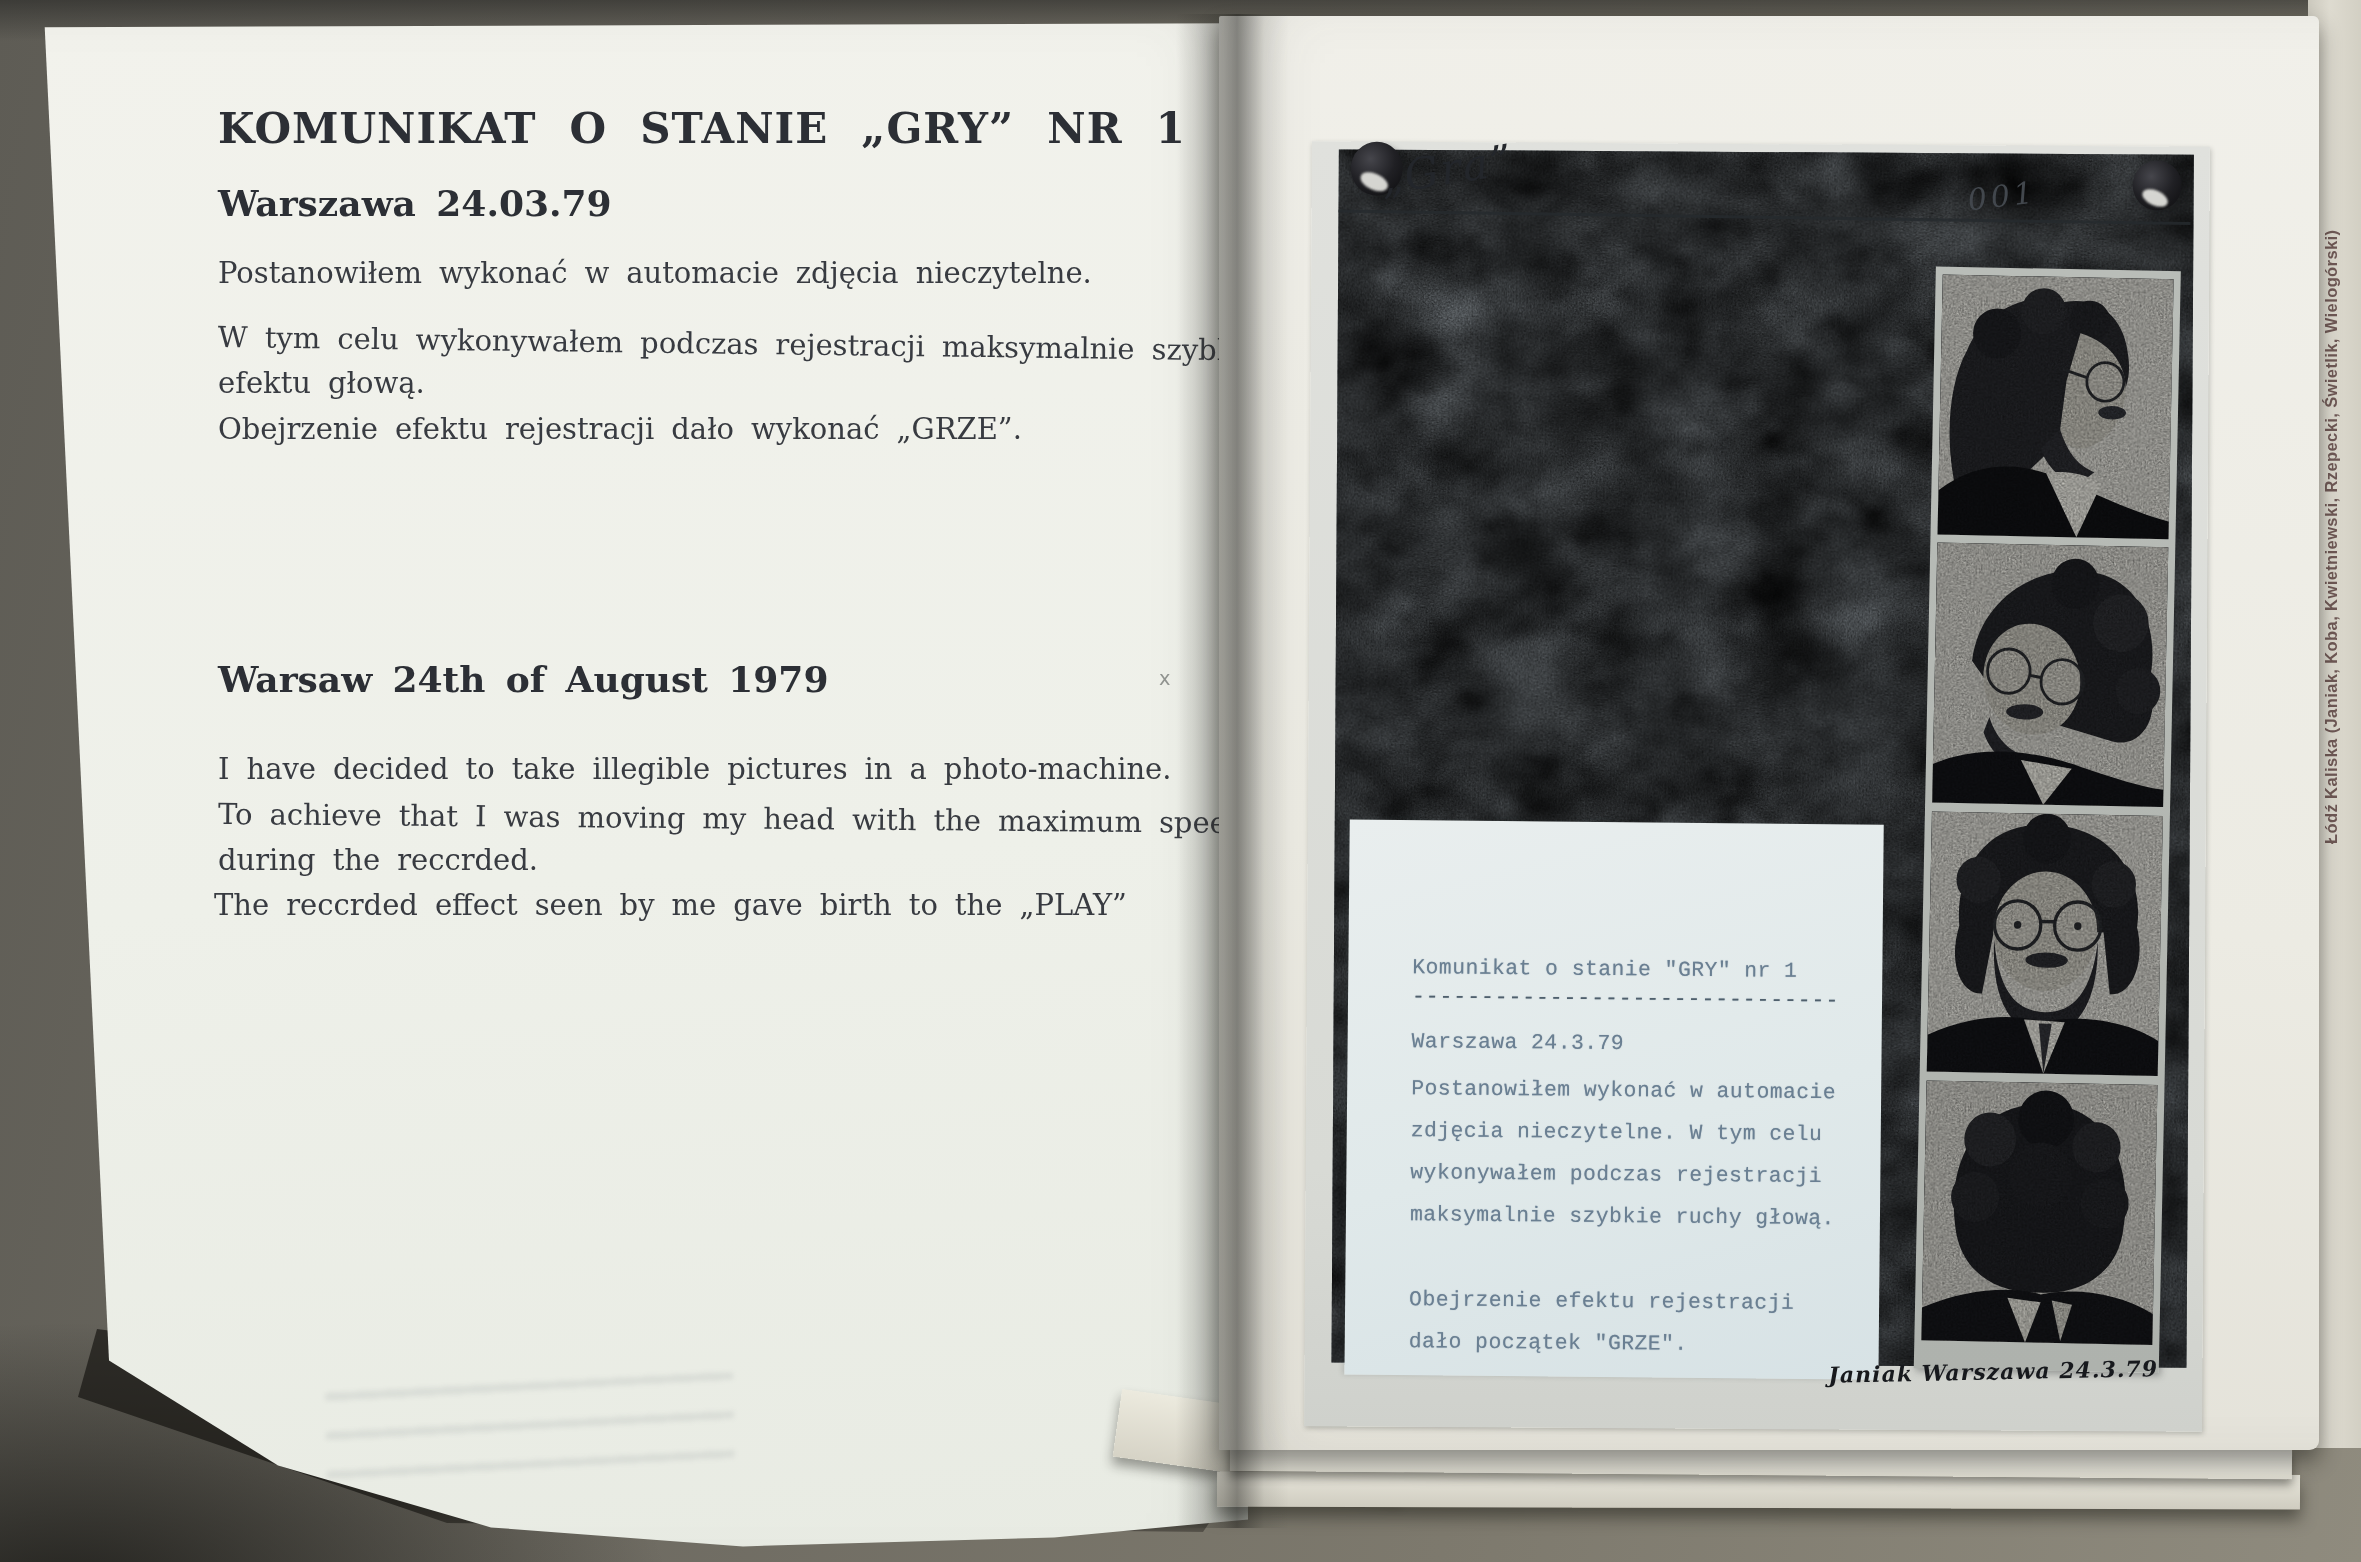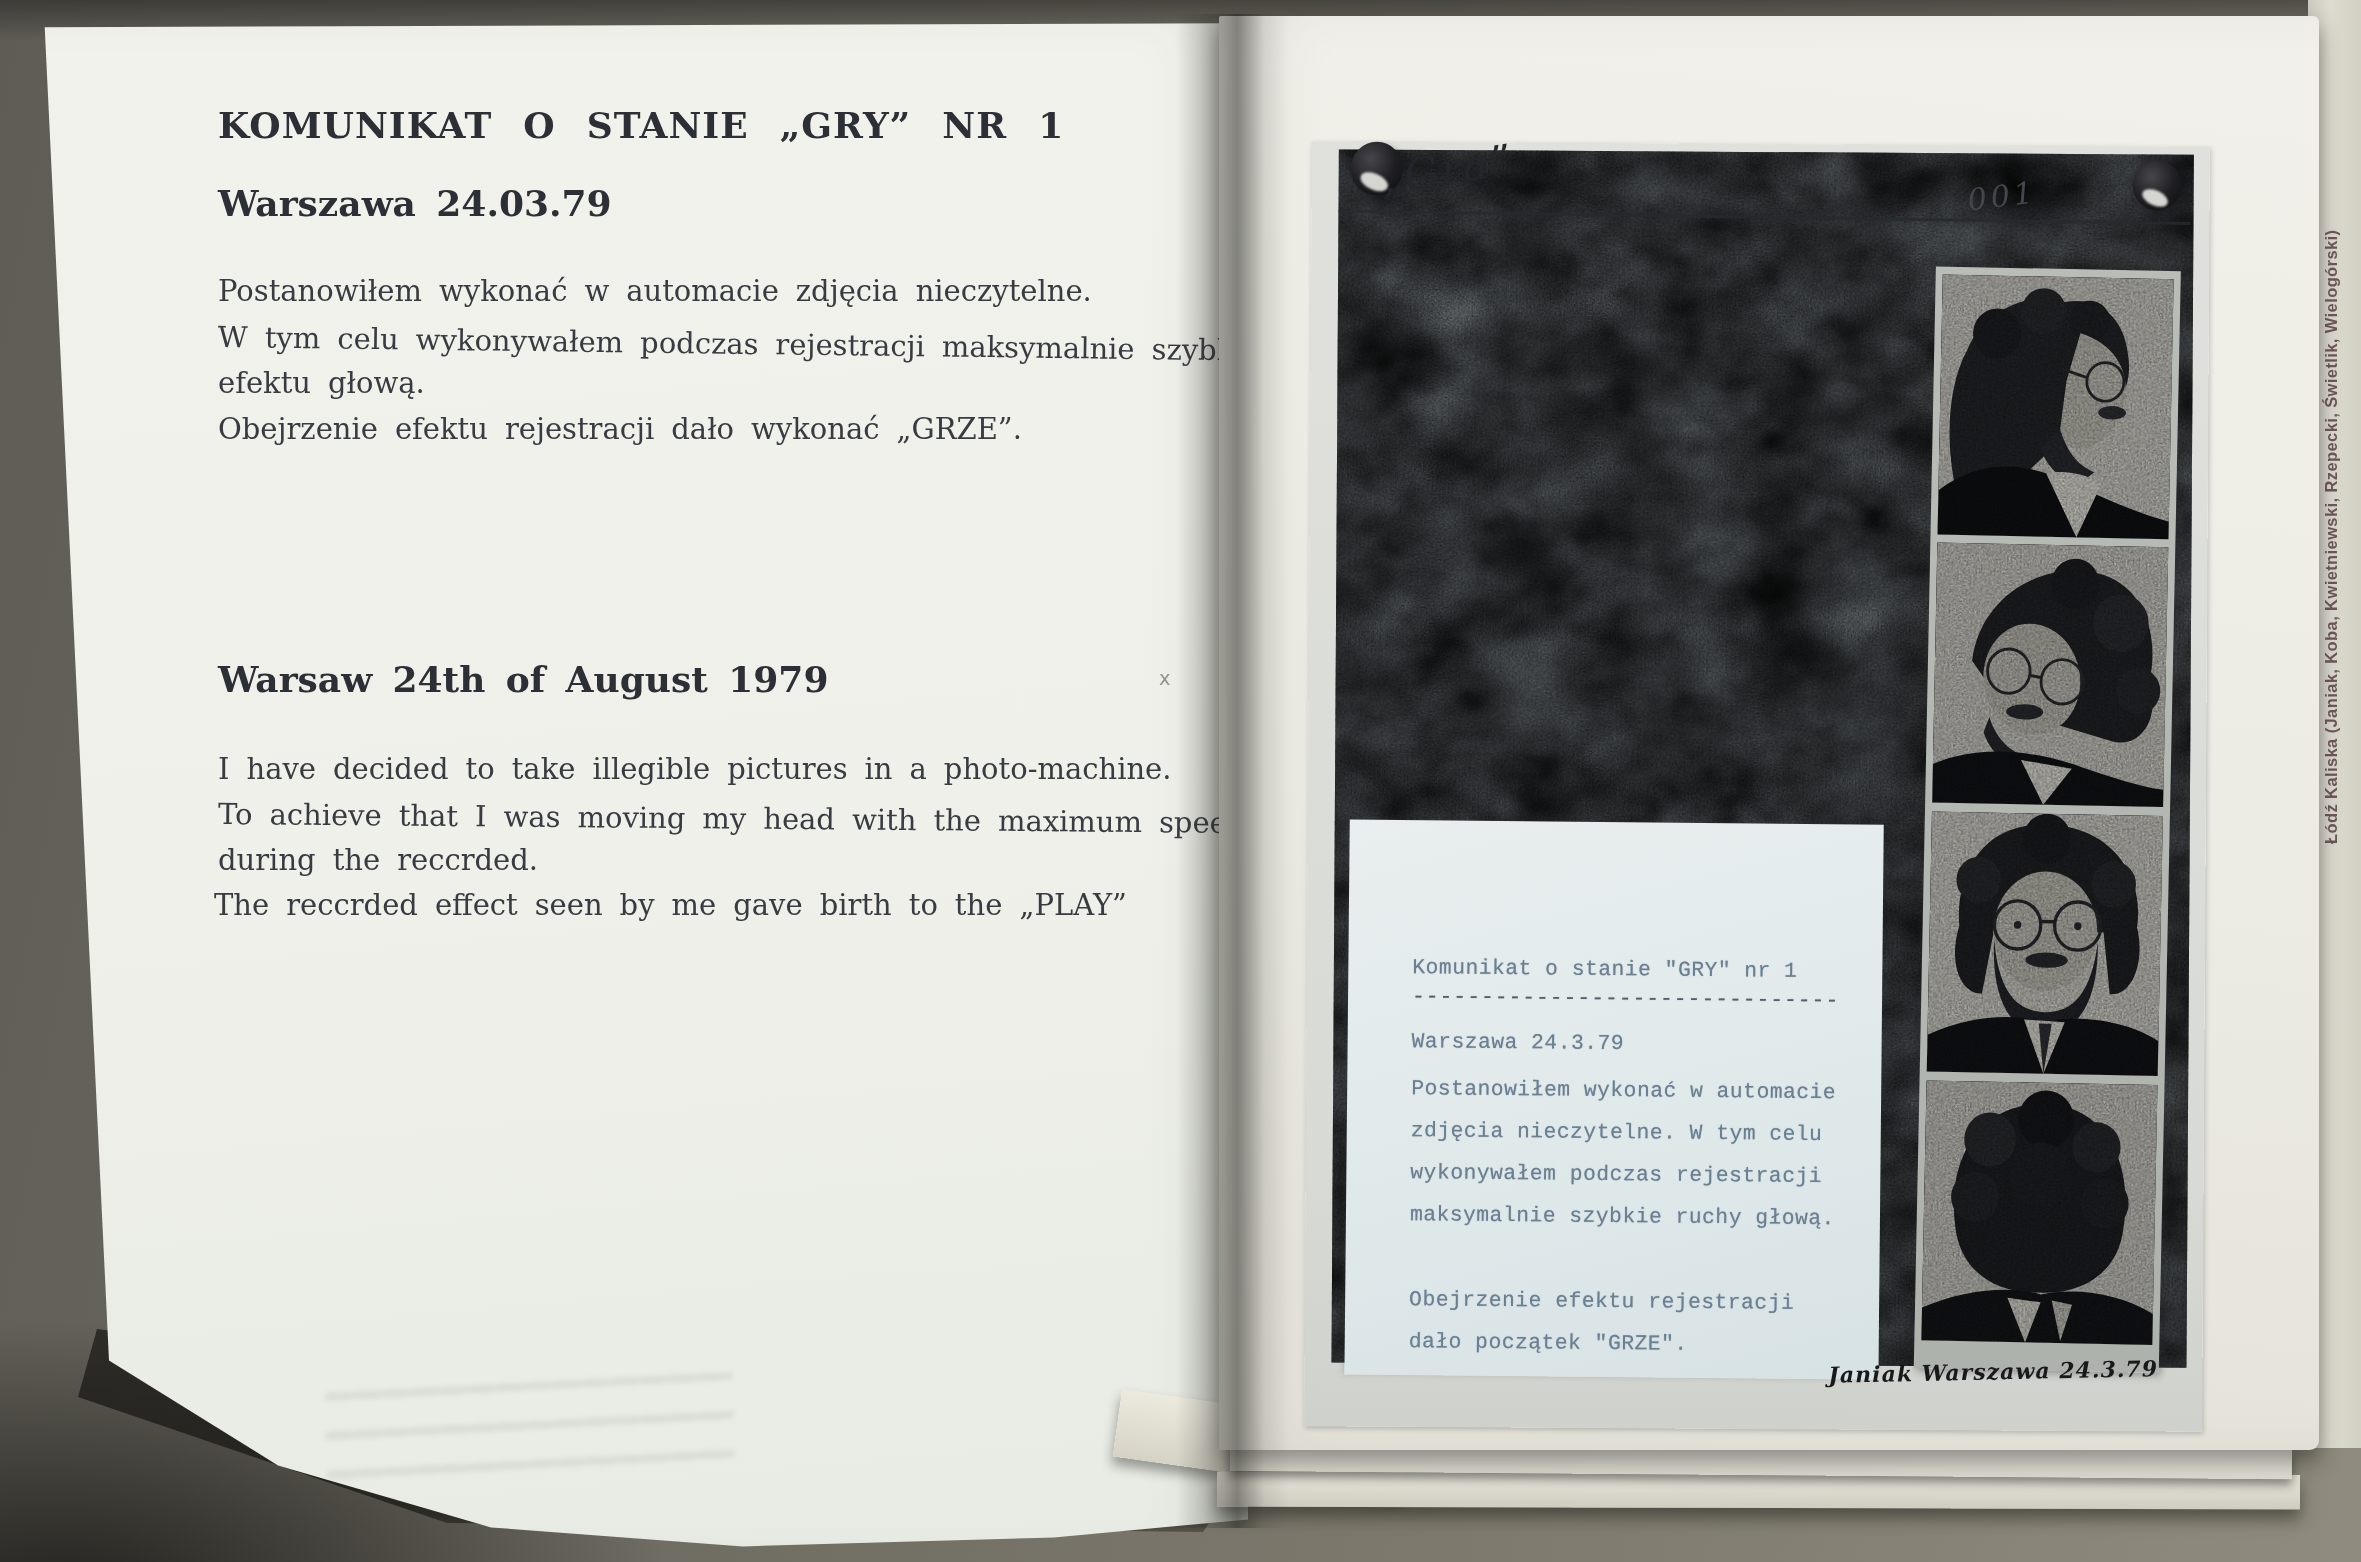--- a/index.html
+++ b/index.html
@@ -12,21 +12,21 @@
       linear-gradient(100deg,#5e5c55 0%,#6d6a61 30%,#7d796d 65%,#8f8b7e 100%);}
   
   .left-shadow{position:absolute;left:39px;top:1261px;width:1223px;height:272px;
     background:rgba(18,17,14,.65);filter:blur(13.6px);
     clip-path:polygon(58px 68px,1203px 213px,1164px 271px,408px 262px,39px 136px);}
   .left-page{position:absolute;left:35px;top:19.4px;width:1217px;height:1541px;
     background:linear-gradient(175deg,#f2f2ec 0%,#eef0e9 55%,#e8ebe3 100%);
     clip-path:polygon(9.7px 7.8px,1209px 3.9px,1213px 1500px,1019px 1518px,708px 1527px,456px 1508px,243px 1446px,74px 1341px);
     box-shadow:inset -68px 0 87px -58px rgba(60,65,60,.28);}
   .lp-text{position:absolute;color:#34373d;}
-  .t-title{font-weight:bold;font-size:36px;word-spacing:17.5px;letter-spacing:1px;color:#2c2f35;}
+  .t-title{font-weight:bold;font-size:42px;word-spacing:17.5px;letter-spacing:1px;color:#2c2f35;}
   .t-date{font-weight:bold;font-size:36px;word-spacing:7.8px;color:#2c2f35;}
   .t-body{font-size:29px;word-spacing:7.8px;color:#383b41;white-space:nowrap;}
   .warp1{transform:rotate(.75deg);transform-origin:left center;}
   .warp2{transform:rotate(.5deg);transform-origin:left center;}
   .corner-mark{position:absolute;left:1124px;top:648px;font-size:19.4px;color:#90938f;
     font-family:"DejaVu Sans",sans-serif;}
   .showthrough{position:absolute;left:291px;top:1357px;width:408px;height:116px;opacity:.14;
     background:repeating-linear-gradient(178deg,transparent 0 13.6px,#7b8388 13.6px 21.3px,transparent 21.3px 39px);
     filter:blur(2.9px);transform:rotate(-1deg);}
   
@@ -97,21 +97,21 @@
 
 <div class="stage">
   <div class="surface"></div>
 
   <div class="left-shadow"></div>
 
   <div class="left-page">
     <div class="lp-text t-title" style="left:183px;top:85px;">KOMUNIKAT O STANIE „GRY” NR 1</div>
     <div class="lp-text t-date" style="left:183px;top:163px;">Warszawa 24.03.79</div>
 
-    <div class="lp-text t-body" style="left:183px;top:255px;">Postanowiłem wykonać w automacie zdjęcia nieczytelne.</div>
+    <div class="lp-text t-body" style="left:183px;top:237px;">Postanowiłem wykonać w automacie zdjęcia nieczytelne.</div>
     <div class="lp-text t-body warp1" style="left:183px;top:301px;">W tym celu wykonywałem podczas rejestracji maksymalnie szybkie</div>
     <div class="lp-text t-body" style="left:183px;top:347px;">efektu głową.</div>
     <div class="lp-text t-body" style="left:183px;top:393px;">Obejrzenie efektu rejestracji dało wykonać „GRZE”.</div>
 
     <div class="lp-text t-date" style="left:183px;top:639px;">Warsaw 24th of August 1979</div>
 
     <div class="lp-text t-body" style="left:183px;top:733px;">I have decided to take illegible pictures in a photo-machine.</div>
     <div class="lp-text t-body warp2" style="left:183px;top:778px;">To achieve that I was moving my head with the maximum speed</div>
     <div class="lp-text t-body" style="left:183px;top:824px;">during the reccrded.</div>
     <div class="lp-text t-body" style="left:179px;top:869px;">The reccrded effect seen by me gave birth to the „PLAY”</div>

